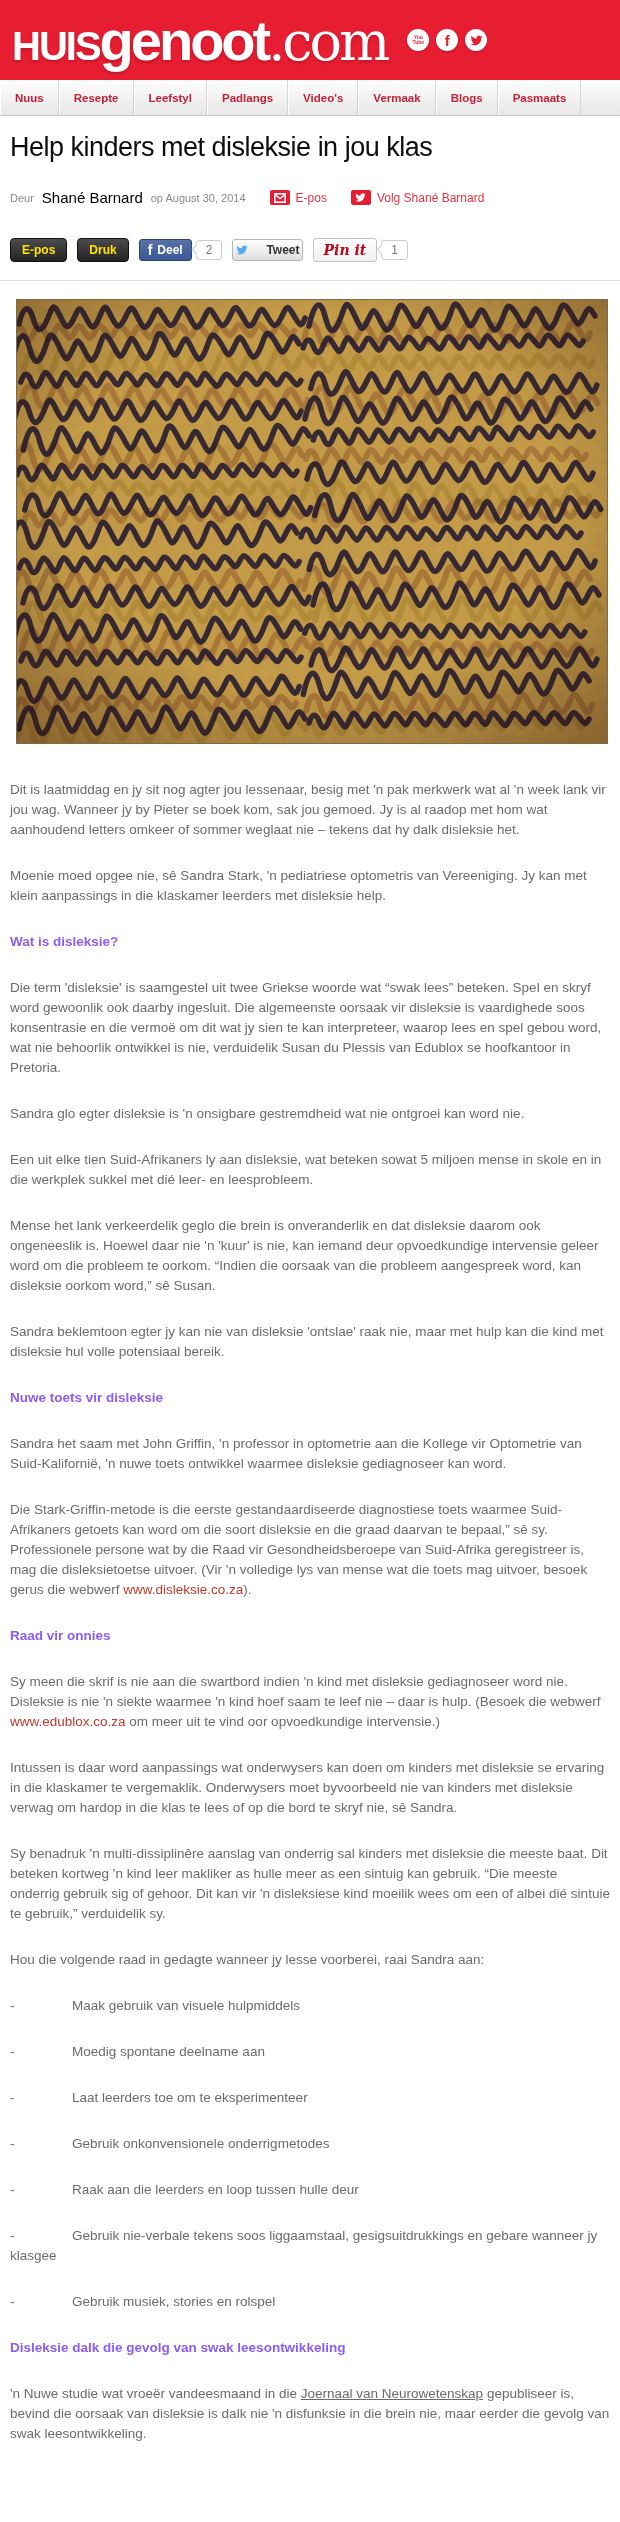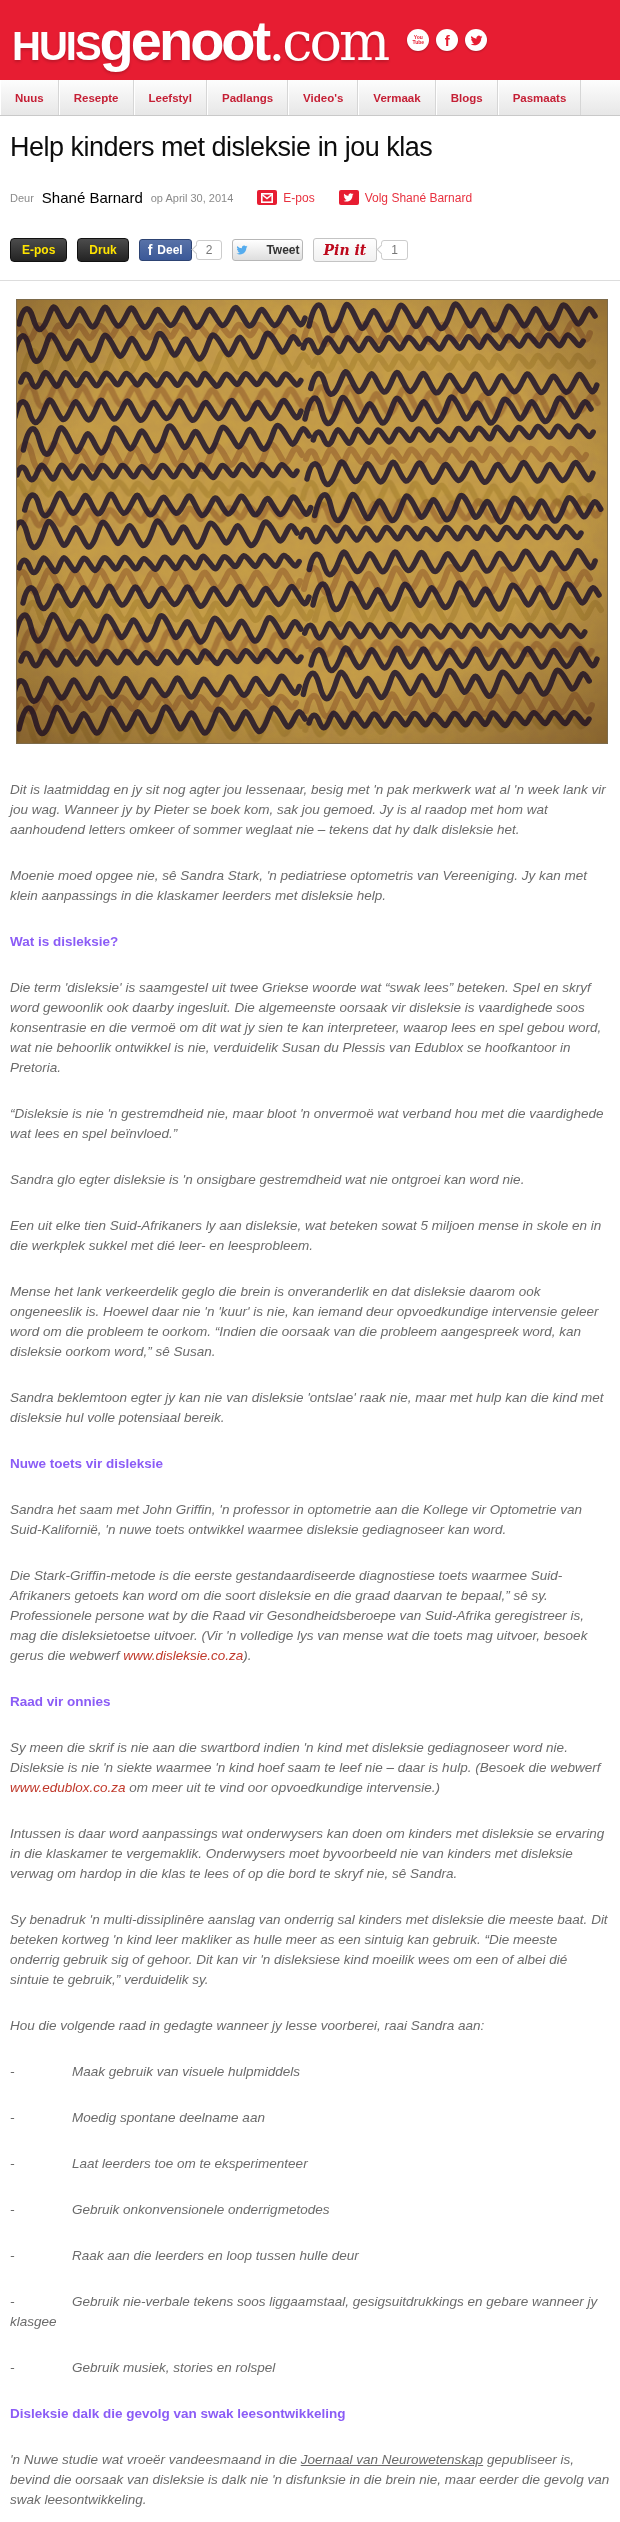--- a/index.html
+++ b/index.html
@@ -38,21 +38,21 @@
   .tweet-btn{display:inline-flex;align-items:center;gap:17px;background:linear-gradient(#fff,#dedede);border:1px solid #b7b7b7;border-radius:3px;padding:3px 2px;font-size:12px;font-weight:bold;color:#333;cursor:pointer;}
   .tweet-btn svg{width:14px;height:12px;fill:#55acee;}
   .pin-btn{display:inline-flex;align-items:center;background:linear-gradient(#fefefe,#f1f1f1);border:1px solid #c4c4c4;border-radius:3px;padding:3px 10px;cursor:pointer;}
   .pin-txt{font-family:"DejaVu Serif","Liberation Serif",serif;font-style:italic;font-weight:bold;font-size:14px;color:#bd081c;}
   .divider{border:none;border-top:1px solid #ddd;margin:18px 0 0;}
   
   .art-wrap{margin:18px 0 0 16px;width:590px;height:443px;border:1px solid #7c6a4a;overflow:hidden;}
   .art-wrap svg{display:block;}
   
   .body-copy{margin:36px 10px 20px;font-size:13.5px;line-height:20px;color:#6b6b6b;}
-  .body-copy p{margin:8px 0 26px;font-style:italic;}
+  .body-copy p{margin:8px 0 26px;}
   .body-copy h3{font-size:13.5px;line-height:20px;color:#8b5cf6;margin:0 0 26px;font-weight:bold;}
   .red-link{color:#c0392b;text-decoration:none;cursor:pointer;}
   .gray-link{color:#6b6b6b;text-decoration:underline;cursor:pointer;}
   .bullet .dash{display:inline-block;width:62px;}
 </style>
 </head>
 <body>
 
 <div class="masthead">
   <div class="logo">
@@ -87,21 +87,21 @@
     <span class="nav-item">Pasmaats</span>
 
   </div>
 </div>
 
 <h1 class="title">Help kinders met disleksie in jou klas</h1>
 
 <div class="byline">
   <span>Deur</span>
   <span class="author">Shané Barnard</span>
-  <span>op April 30, 2014</span>
+  <span>op August 30, 2014</span>
   <span class="icon-red">
     <svg viewBox="0 0 12 10">
         <rect x="0.8" y="0.8" width="10.4" height="8.4"></rect>
         <path d="M1 1.5 L6 5.5 L11 1.5"></path>
       </svg>
   </span>
   <span class="red-label">E-pos</span>
   <span class="icon-red">
     <svg class="tw" viewBox="0 0 24 24">
         <path fill="#fff" d="M23 5.1c-.8.4-1.7.6-2.6.8a4.5 4.5 0 0 0 2-2.5c-.9.5-1.8.9-2.9 1.1a4.5 4.5 0 0 0-7.7 4.1A12.8 12.8 0 0 1 2.5 3.9a4.5 4.5 0 0 0 1.4 6 4.4 4.4 0 0 1-2-.6v.1c0 2.2 1.5 4 3.6 4.4-.7.2-1.4.2-2 .1a4.5 4.5 0 0 0 4.2 3.1A9 9 0 0 1 1 18.9a12.7 12.7 0 0 0 6.9 2c8.3 0 12.8-6.9 12.8-12.8v-.6c.9-.6 1.7-1.4 2.3-2.4z"></path>
@@ -200,21 +200,20 @@
     </g>
     <rect width="590" height="443" fill="url(#vig)"></rect>
   </svg>
 </div>
 
 <div class="body-copy">
   <p>Dit is laatmiddag en jy sit nog agter jou lessenaar, besig met 'n pak merkwerk wat al 'n week lank vir jou wag. Wanneer jy by Pieter se boek kom, sak jou gemoed. Jy is al raadop met hom wat aanhoudend letters omkeer of sommer weglaat nie – tekens dat hy dalk disleksie het.</p>
   <p>Moenie moed opgee nie, sê Sandra Stark, 'n pediatriese optometris van Vereeniging. Jy kan met klein aanpassings in die klaskamer leerders met disleksie help.</p>
   <h3>Wat is disleksie?</h3>
   <p>Die term 'disleksie' is saamgestel uit twee Griekse woorde wat “swak lees” beteken. Spel en skryf word gewoonlik ook daarby ingesluit.  Die algemeenste oorsaak vir disleksie is vaardighede soos konsentrasie en die vermoë om dit wat jy sien te kan interpreteer, waarop lees en spel gebou word, wat nie behoorlik ontwikkel is nie, verduidelik Susan du Plessis van Edublox se hoofkantoor in Pretoria.</p>
-  <p>“Disleksie is nie 'n gestremdheid nie, maar bloot 'n onvermoë wat verband hou met die vaardighede wat lees en spel beïnvloed.”</p>
   <p>Sandra glo egter disleksie is 'n onsigbare gestremdheid wat nie ontgroei kan word nie.</p>
   <p>Een uit elke tien Suid-Afrikaners ly aan disleksie, wat beteken sowat 5 miljoen mense in skole en in die werkplek sukkel met dié leer- en leesprobleem.</p>
   <p>Mense het lank verkeerdelik geglo die brein is onveranderlik en dat disleksie daarom ook ongeneeslik is. Hoewel daar nie 'n 'kuur' is nie, kan iemand deur opvoedkundige intervensie geleer word om die probleem te oorkom. “Indien die oorsaak van die probleem aangespreek word, kan disleksie oorkom word,” sê Susan.</p>
   <p>Sandra beklemtoon egter jy kan nie van disleksie 'ontslae' raak nie, maar met hulp kan die kind met disleksie hul volle potensiaal bereik.</p>
   <h3>Nuwe toets vir disleksie</h3>
   <p>Sandra het saam met John Griffin, 'n professor in optometrie aan die Kollege vir Optometrie van Suid-Kalifornië, 'n nuwe toets ontwikkel waarmee disleksie gediagnoseer kan word.</p>
   <p><span>Die Stark-Griffin-metode is die eerste gestandaardiseerde diagnostiese toets waarmee Suid-Afrikaners getoets kan word om die soort disleksie en die graad daarvan te bepaal,” sê sy. Professionele persone wat by die Raad vir Gesondheidsberoepe van Suid-Afrika geregistreer is, mag die disleksietoetse uitvoer. (Vir 'n volledige lys van mense wat die toets mag uitvoer, besoek gerus die webwerf </span><a class="red-link">www.disleksie.co.za</a><span>).</span></p>
   <h3>Raad vir onnies</h3>
   <p><span>Sy meen die skrif is nie aan die swartbord indien 'n kind met disleksie gediagnoseer word nie. Disleksie is nie 'n siekte waarmee 'n kind hoef saam te leef nie – daar is hulp. (Besoek die webwerf </span><a class="red-link">www.edublox.co.za</a><span> om meer uit te vind oor opvoedkundige intervensie.)</span></p>
   <p>Intussen is daar word aanpassings wat onderwysers kan doen om kinders met disleksie se ervaring in die klaskamer te vergemaklik. Onderwysers moet byvoorbeeld nie van kinders met disleksie verwag om hardop in die klas te lees of op die bord te skryf nie, sê Sandra.</p>

